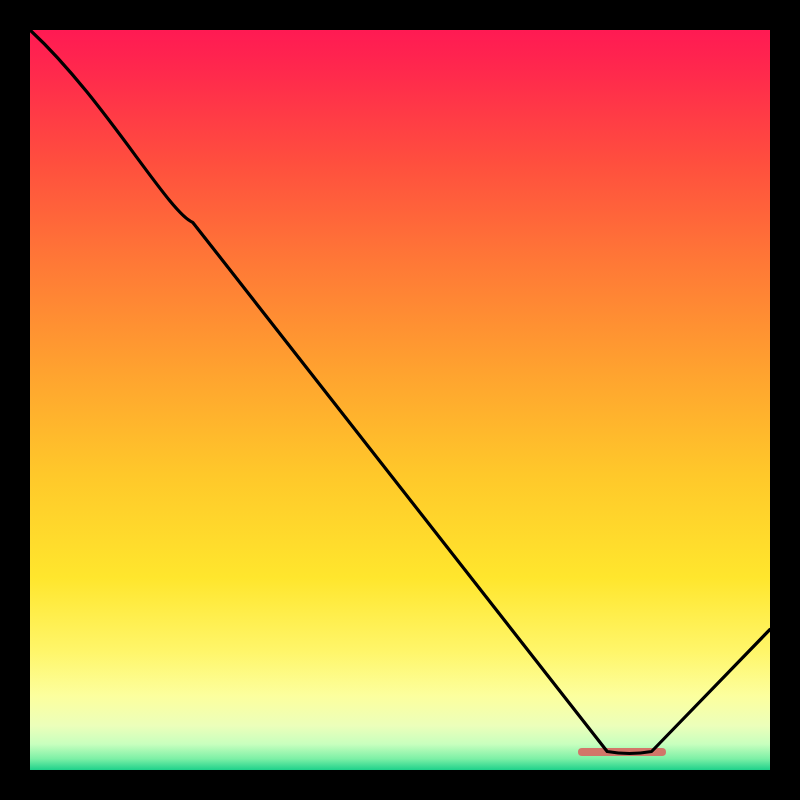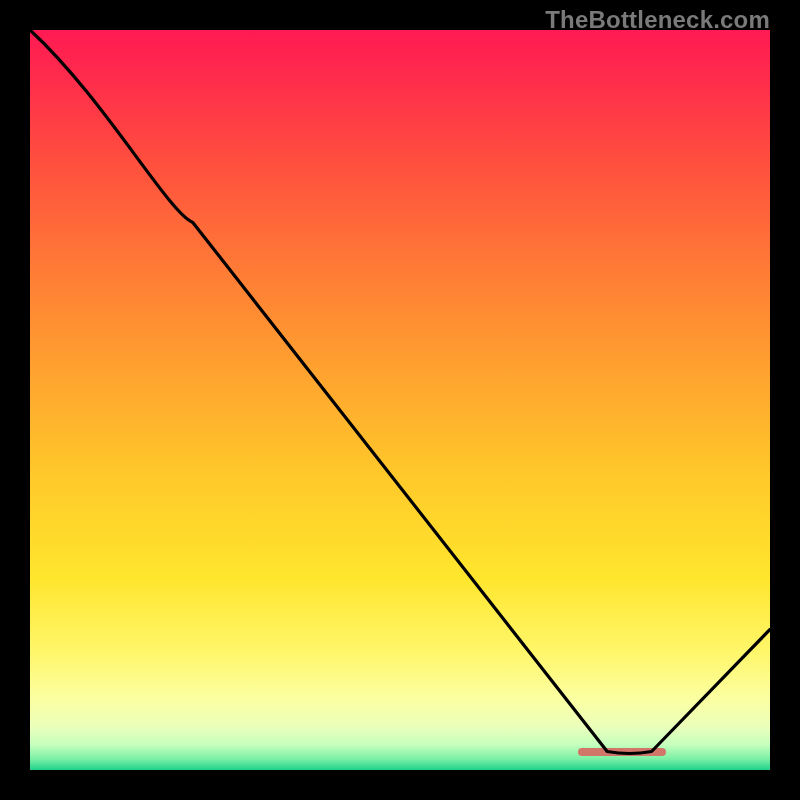--- a/index.html
+++ b/index.html
@@ -50,21 +50,20 @@
     border-radius: 4px;
     background: #d66a63;
     opacity: 0.92;
   }
 </style>
 </head>
 <body>
 
 <div class="stage">
 
-  <div class="watermark">TheBottleneck.com</div>
 
   <div class="plot">
     <svg class="gradient-bg" viewBox="0 0 740 740" preserveAspectRatio="none">
       <defs>
         <linearGradient id="bg-grad" x1="0" y1="0" x2="0" y2="1">
             <stop offset="0%" stop-color="#ff1a53"></stop>
             <stop offset="6%" stop-color="#ff2a4c"></stop>
             <stop offset="18%" stop-color="#ff4f3e"></stop>
             <stop offset="32%" stop-color="#ff7a36"></stop>
             <stop offset="46%" stop-color="#ffa22f"></stop>

